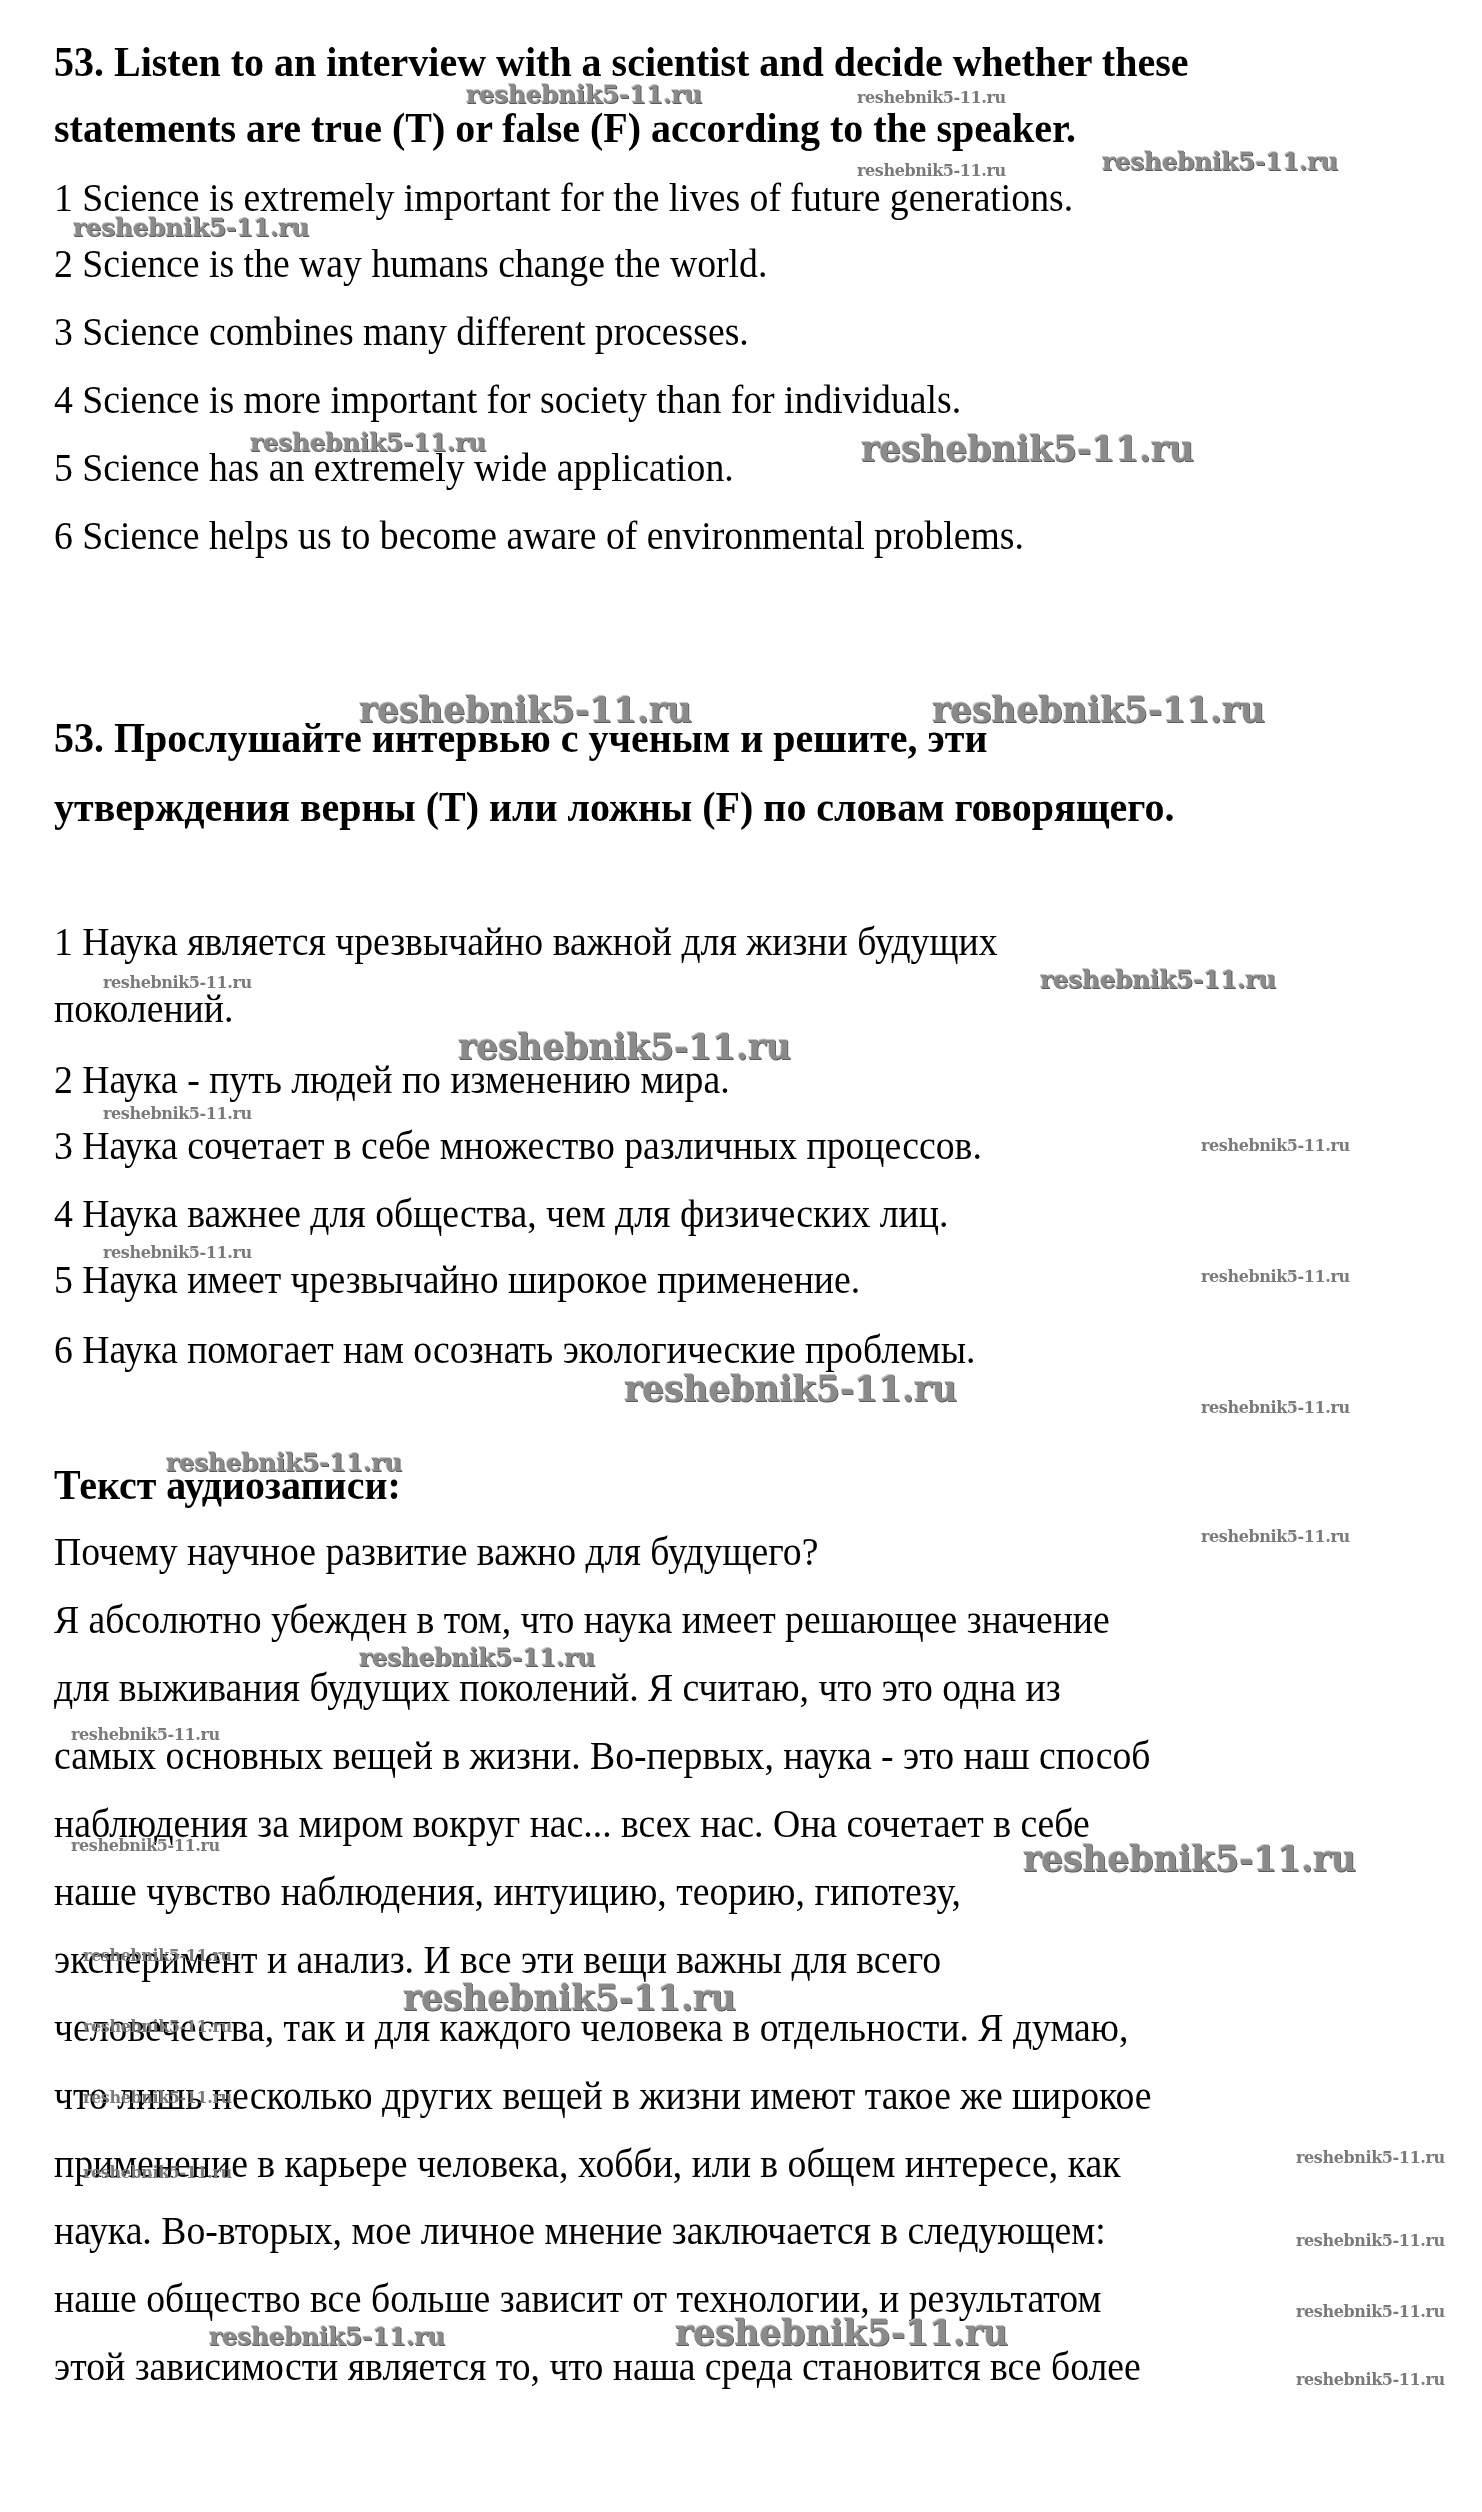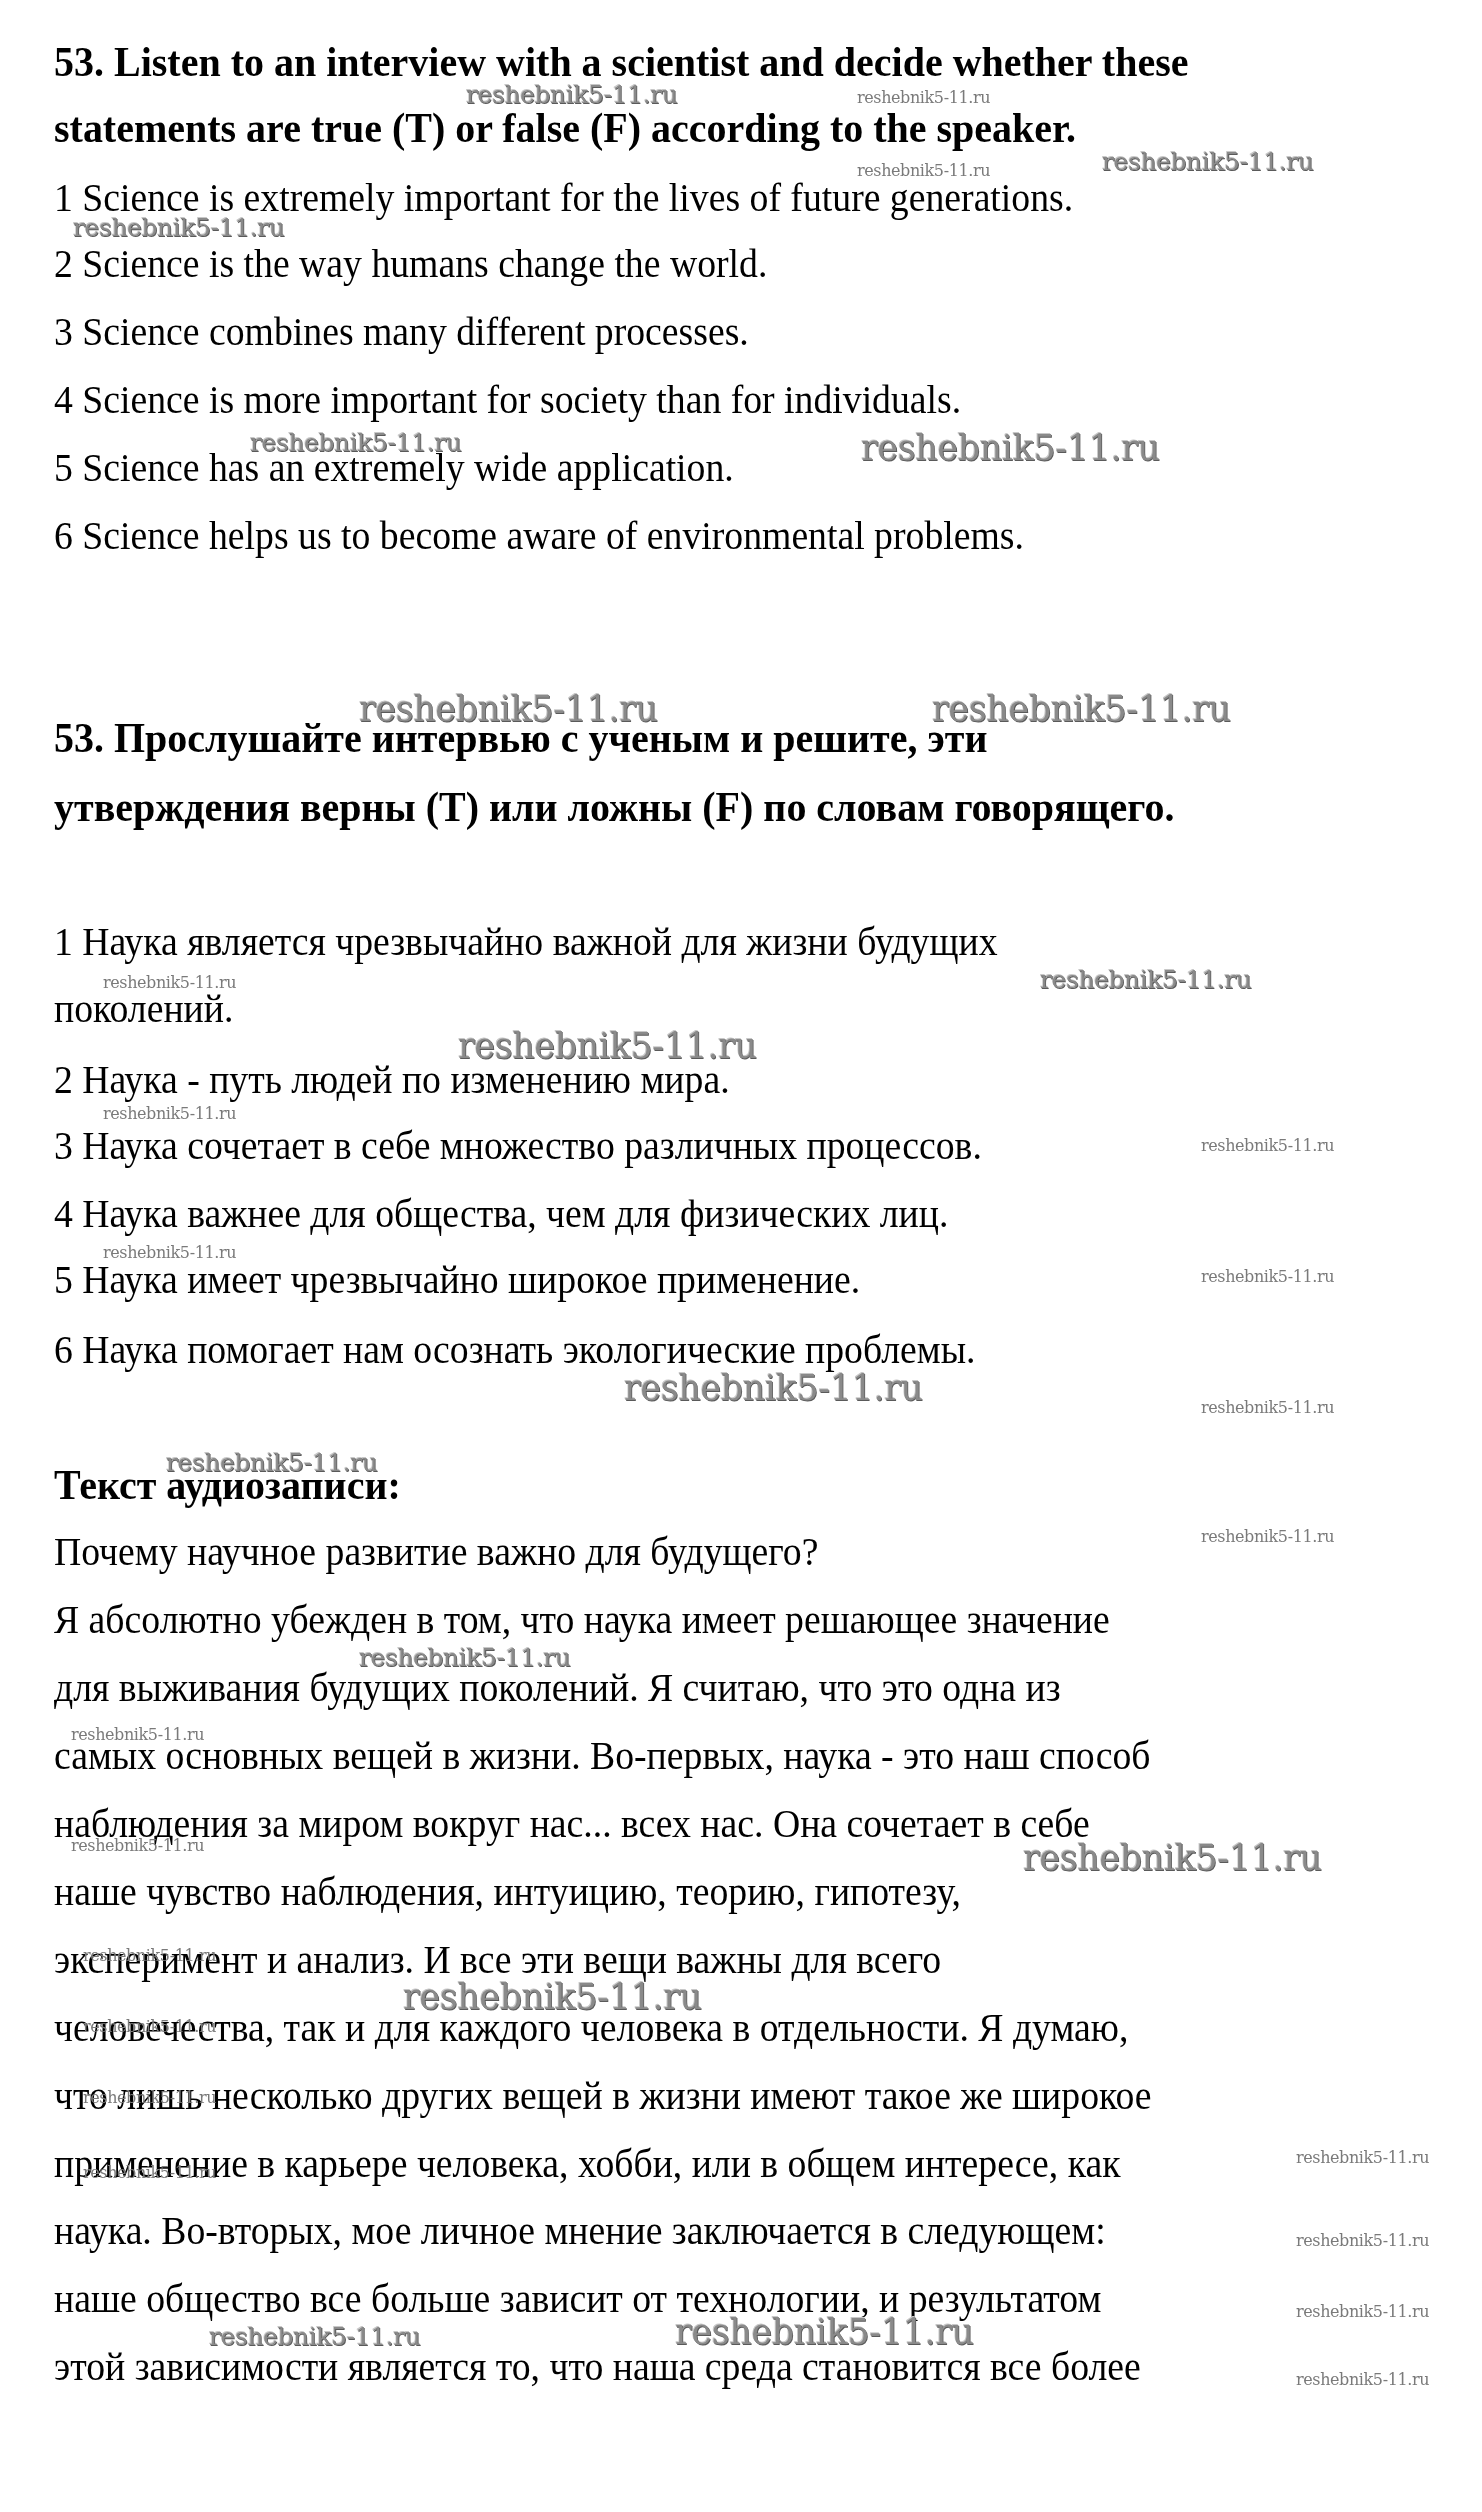--- a/index.html
+++ b/index.html
@@ -8,21 +8,21 @@
   .line {
     position: absolute; left: 54px; white-space: nowrap;
     font-family: "Liberation Serif", "DejaVu Serif", serif;
     color: #000; line-height: 1; transform-origin: left top;
   }
   .h { font-weight: bold; font-size: 43px; }
   .b { font-size: 41px; }
   .wm {
     position: absolute; white-space: nowrap;
     font-family: "DejaVu Serif", "Liberation Serif", serif;
-    font-weight: normal; color: #8a8a8a; line-height: 1;
+    font-weight: bold; color: #8a8a8a; line-height: 1;
     text-shadow: 0.8px 0.8px 0 #5a5a5a, -0.8px -0.8px 0 #c8c8c8;
     letter-spacing: -0.4px;
   }
   .wm.lg { font-size: 35px; }
   .wm.md { font-size: 25px; }
   .wm.sm { font-size: 16px; color: #7a7a7a; text-shadow: none; }
 </style>
 </head>
 <body>
 

